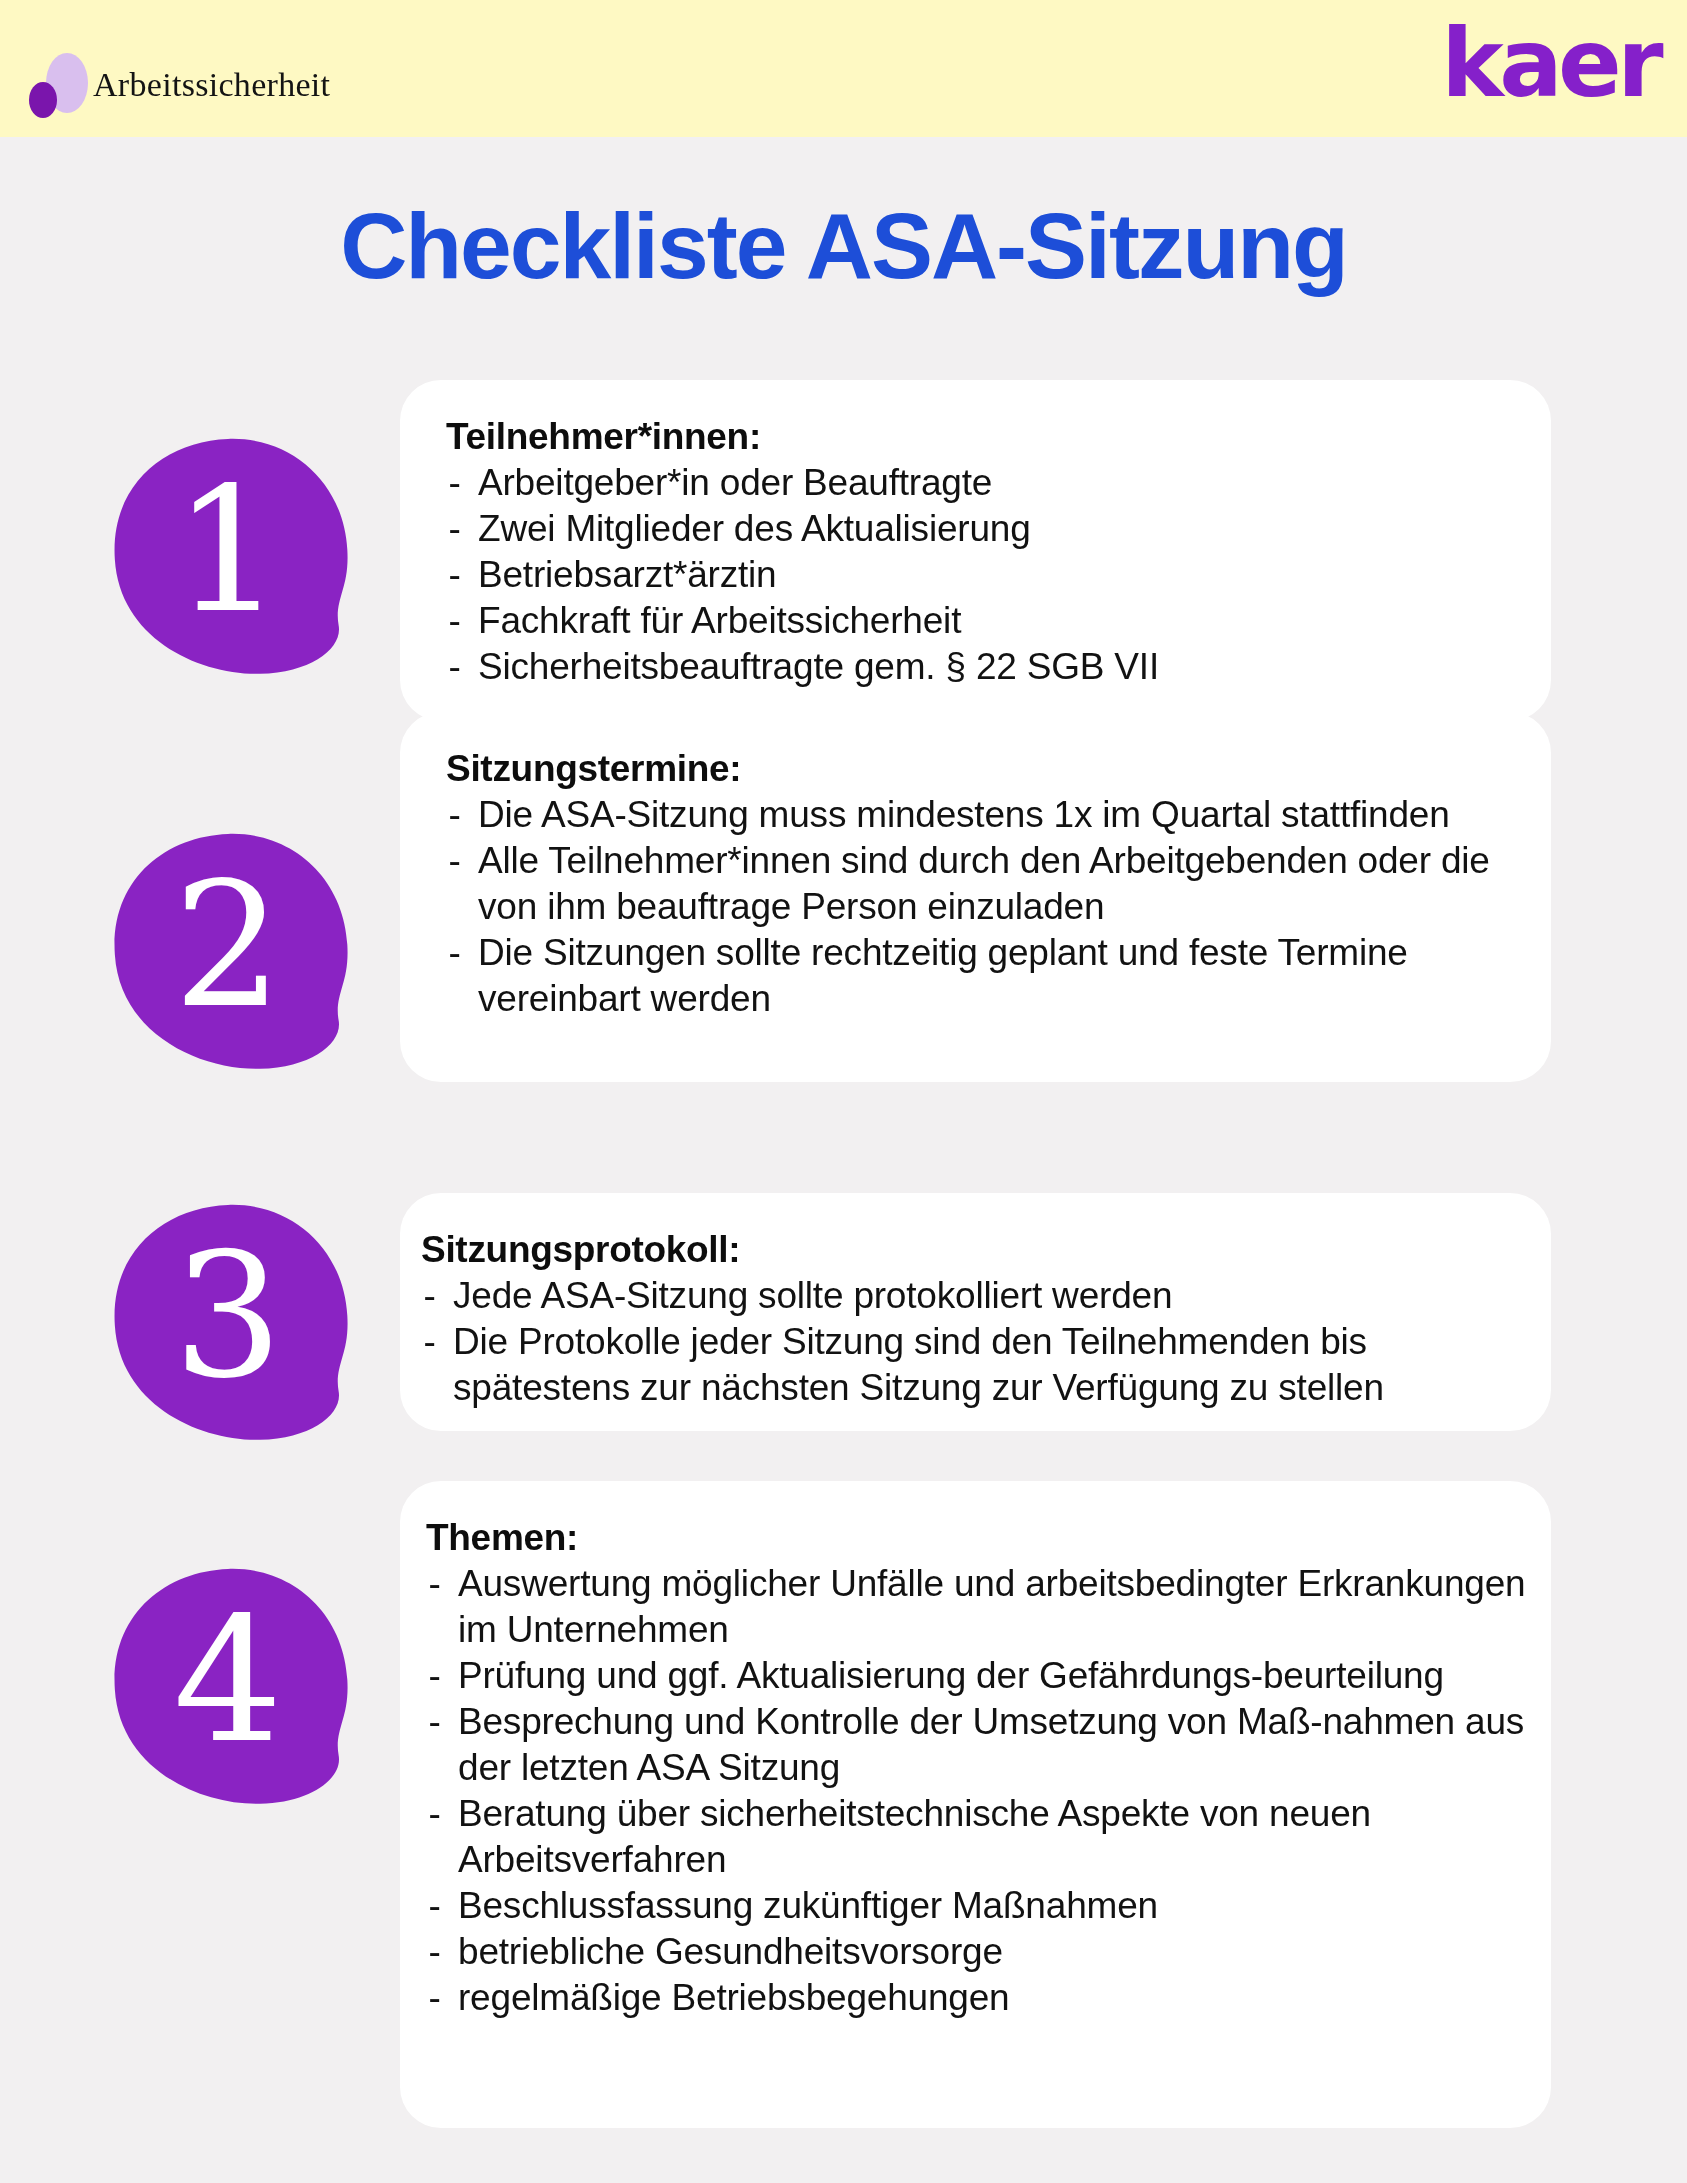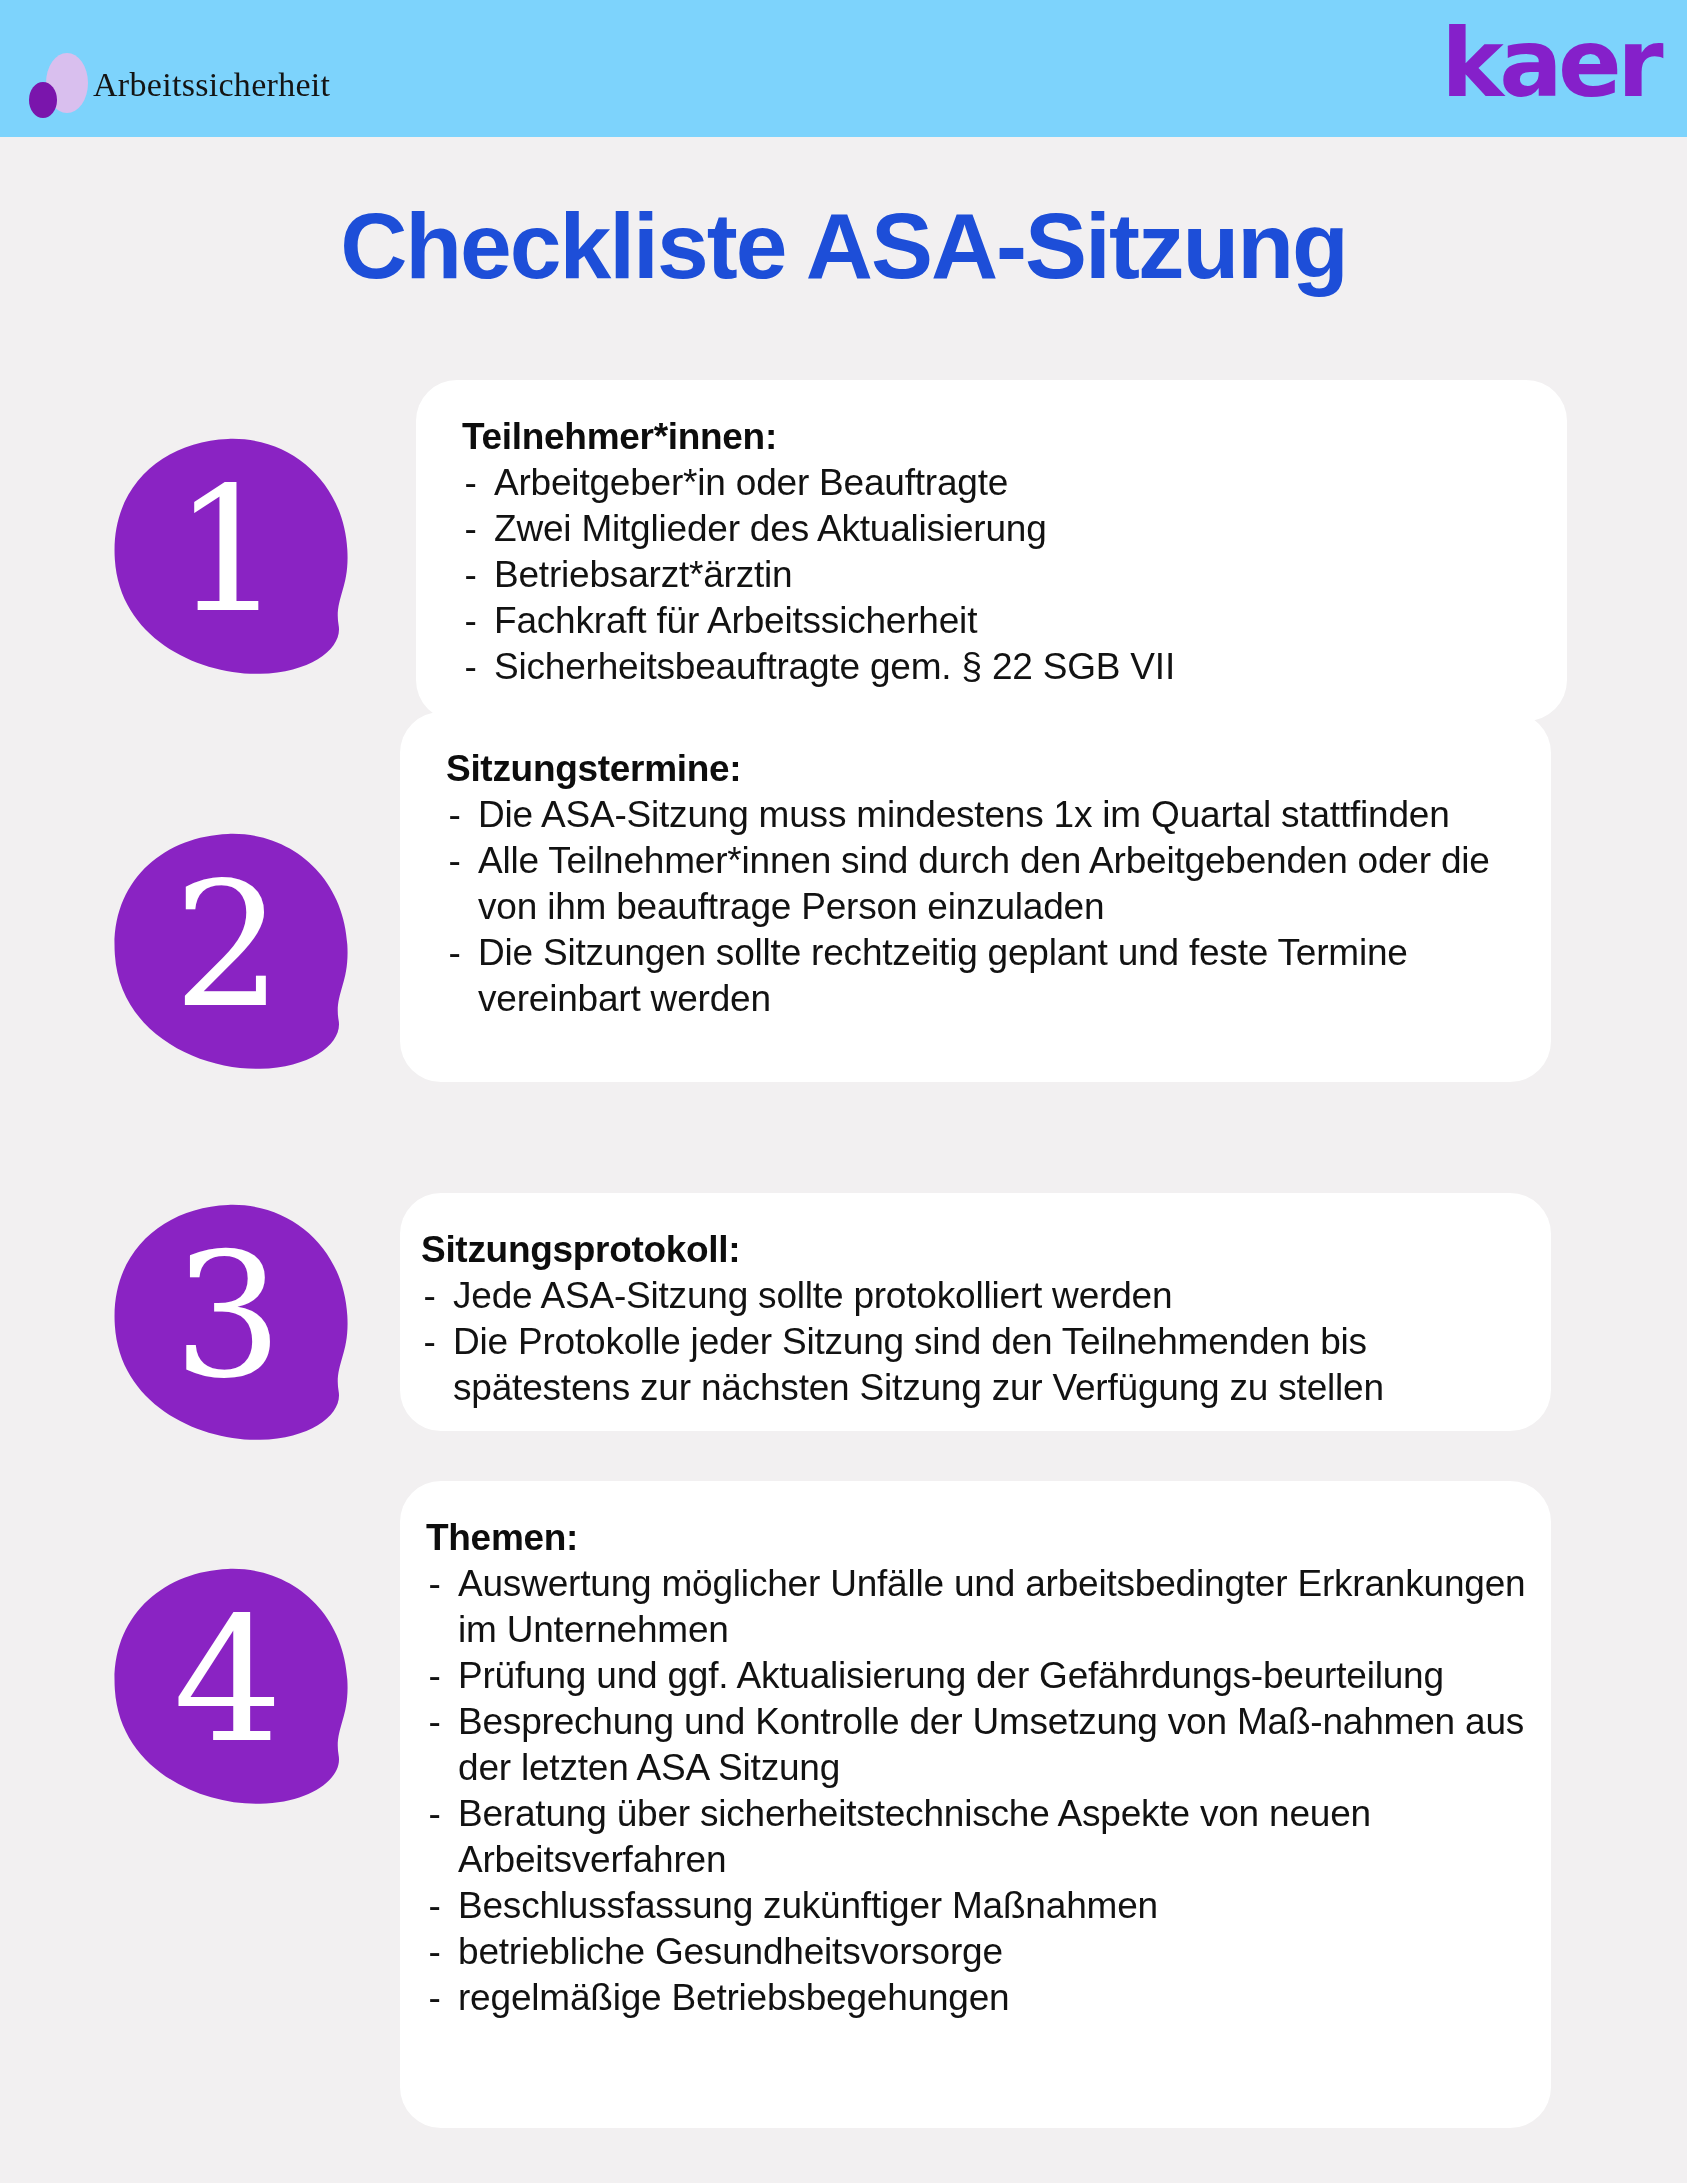--- a/index.html
+++ b/index.html
@@ -17,21 +17,21 @@
     position:relative;
     width:1687px;height:2183px;
     background:var(--page-bg);
     font-family:"Liberation Sans", sans-serif;
     color:var(--ink);
     overflow:hidden;
   }
   
   .header{
     position:absolute;top:0;left:0;right:0;height:137px;
-    background:#7dd3fc;
+    background:#fef9c3;
   }
   .brand{
     position:absolute;left:29px;top:53px;width:370px;height:73px;
   }
   .mark{position:absolute;left:0;top:0;width:66px;height:66px;}
   .mark .ellipse-light{
     position:absolute;left:17px;top:0;width:42px;height:60px;
     background:var(--logo-light);border-radius:50%;
   }
   .mark .ellipse-dark{
@@ -82,21 +82,21 @@
   }
   .card ul{list-style:none;}
   .card li{
     display:flex;align-items:flex-start;
     font-size:37px;line-height:46px;color:var(--ink);
     letter-spacing:-0.2px;
   }
   .card li .dash{width:32px;flex:0 0 32px;text-align:left;padding-left:2.6px;}
   .card li .txt{flex:1;}
   
-  .badge.b1{top:431px;}  .card.c1{top:380px;min-height:341px;margin-left:16px;}
+  .badge.b1{top:431px;}  .card.c1{top:380px;min-height:341px;}
   .badge.b2{top:826px;} .card.c2{top:712px;min-height:370px;}
   .badge.b3{top:1197px;} .card.c3{top:1193px;min-height:238px;padding-left:21px;}
   .badge.b4{top:1561px;} .card.c4{top:1481px;min-height:647px;padding-left:26px;}
 </style>
 </head>
 <body>
 
 <div class="page">
 
   <header class="header">

